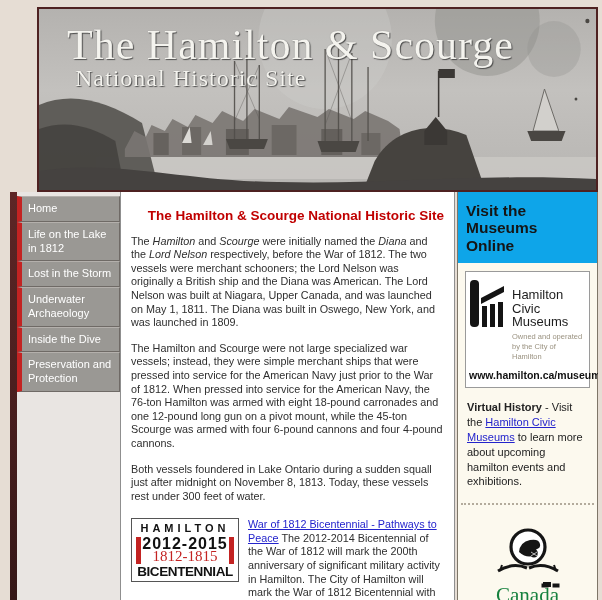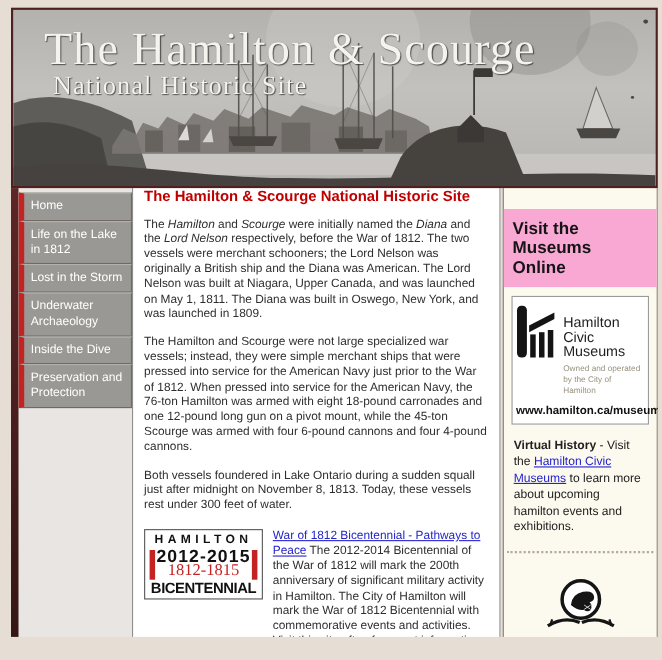--- a/index.html
+++ b/index.html
@@ -6,24 +6,25 @@
   body{
     width:602px;height:600px;overflow:hidden;position:relative;
     background:#e6ddd4;
     font-family:"Liberation Sans",sans-serif;
     -webkit-font-smoothing:antialiased;
   }
   .page{position:absolute;left:10px;top:7px;width:588px;}
 
   
   .hdr{
-    position:relative;height:164px;box-sizing:border-box;
+    position:relative;height:185px;box-sizing:border-box;
     border:2px solid #4e2121;
     background:linear-gradient(180deg,#b4b2af 0%,#c3c1be 45%,#b7b5b2 100%);
     overflow:hidden;
+    margin-left:27px;
   }
   .hdr svg{position:absolute;left:0;top:0;width:100%;height:100%;}
   .hdr-title{position:absolute;left:28px;top:12px;color:#f4f3ee;font-family:"Liberation Serif",serif;}
   .t1{font-size:42px;letter-spacing:1px;text-shadow:1px 1px 1px rgba(45,45,45,.75),0 0 1px #8a8a8a;}
   .t2{font-size:24px;margin-top:-4px;margin-left:8px;letter-spacing:1px;text-shadow:1px 1px 1px rgba(45,45,45,.75),0 0 1px #8a8a8a;}
 
   
   .cols{display:flex;height:408px;overflow:hidden;}
   .navcol{width:110px;display:flex;flex-shrink:0;}
   .maroon{width:7px;background:linear-gradient(180deg,#5e2626,#351717);}
@@ -33,42 +34,42 @@
     font-size:11px;line-height:1.25;padding:5px 4px 5px 6px;
     border-left:5px solid #c32322;border-bottom:1px solid #6f6a66;
     border-top:1px solid #b4b0ac;border-right:1px solid #6f6a66;
     text-decoration:none;cursor:pointer;
   }
 
   main{
     flex:1;background:#fff;border-left:1px solid #8f8f8f;border-right:1px solid #8f8f8f;
     padding:0 10px;box-sizing:border-box;font-size:10.8px;line-height:13.6px;color:#2e2e2e;
   }
-  main h1{font-size:13.5px;color:#c00000;text-align:left;margin:1px 0 12px;}
+  main h1{font-size:13.5px;color:#c00000;text-align:right;margin:17px 0 12px;}
   main p{margin:0 0 12px;}
   .bicent{display:flex;gap:9px;margin-top:15px;align-items:flex-start;}
   .blogo{
     width:108px;flex-shrink:0;border:1px solid #555;background:#fff;
     text-align:center;padding:3px 3px 2px;box-sizing:border-box;color:#111;
   }
   .bl1{font-size:11px;letter-spacing:4px;font-weight:bold;}
   .blmid{border-left:5px solid #c32322;border-right:5px solid #c32322;margin:1px 1px;padding:0 1px;}
   .bl2{font-size:16px;font-weight:bold;letter-spacing:1px;}
   .bl3{font-size:15px;font-weight:normal;color:#c32322;font-family:"Liberation Serif",serif;}
   .bl4{font-size:13.5px;font-weight:bold;letter-spacing:-.4px;}
   .btext{flex:1;}
   a.plain{color:#2323cc;text-decoration:underline;cursor:pointer;}
 
   
   aside{
     width:141px;margin-left:2px;flex-shrink:0;box-sizing:border-box;
     background:#fcf9ee;border-left:1px solid #7e7668;border-right:1px solid #7e7668;
     color:#222;
   }
-  .ahead{background:#f9a8d4;padding:10px 8px 9px;font-weight:bold;font-size:15.5px;line-height:1.12;color:#151515;margin-top:19px;}
+  .ahead{background:#0ea5e9;padding:10px 8px 9px;font-weight:bold;font-size:15.5px;line-height:1.12;color:#151515;}
   .mbox{background:#fff;border:1px solid #9a9a9a;margin:8px 7px 4px;padding:7px 3px 3px;cursor:pointer;}
   .mrow{display:flex;justify-content:center;gap:5px;}
   .mname{font-size:13px;line-height:1.05;color:#1d1d1d;margin-top:9px;}
   .mtag{font-size:7.5px;line-height:1.3;color:#9a9280;margin-top:3px;}
   .murl{font-weight:bold;font-size:10.5px;text-align:center;padding:8px 0 3px;color:#111;}
   .vh{font-size:11px;line-height:1.35;margin:12px 9px 14px;}
   .dotted{border-top:2px dotted #b3ab9c;margin:4px 3px;}
   .csec{text-align:center;padding:14px 0 0;}
   .cword{font-family:"Liberation Serif",serif;font-weight:normal;font-size:21px;color:#15803d;position:relative;display:inline-block;line-height:1;}
   .flagmark{position:absolute;top:-3px;right:8px;width:8px;height:5px;background:#151515;box-shadow:-2px 1px 0 -0.5px #151515,9px 1px 0 -0.5px #151515;}

